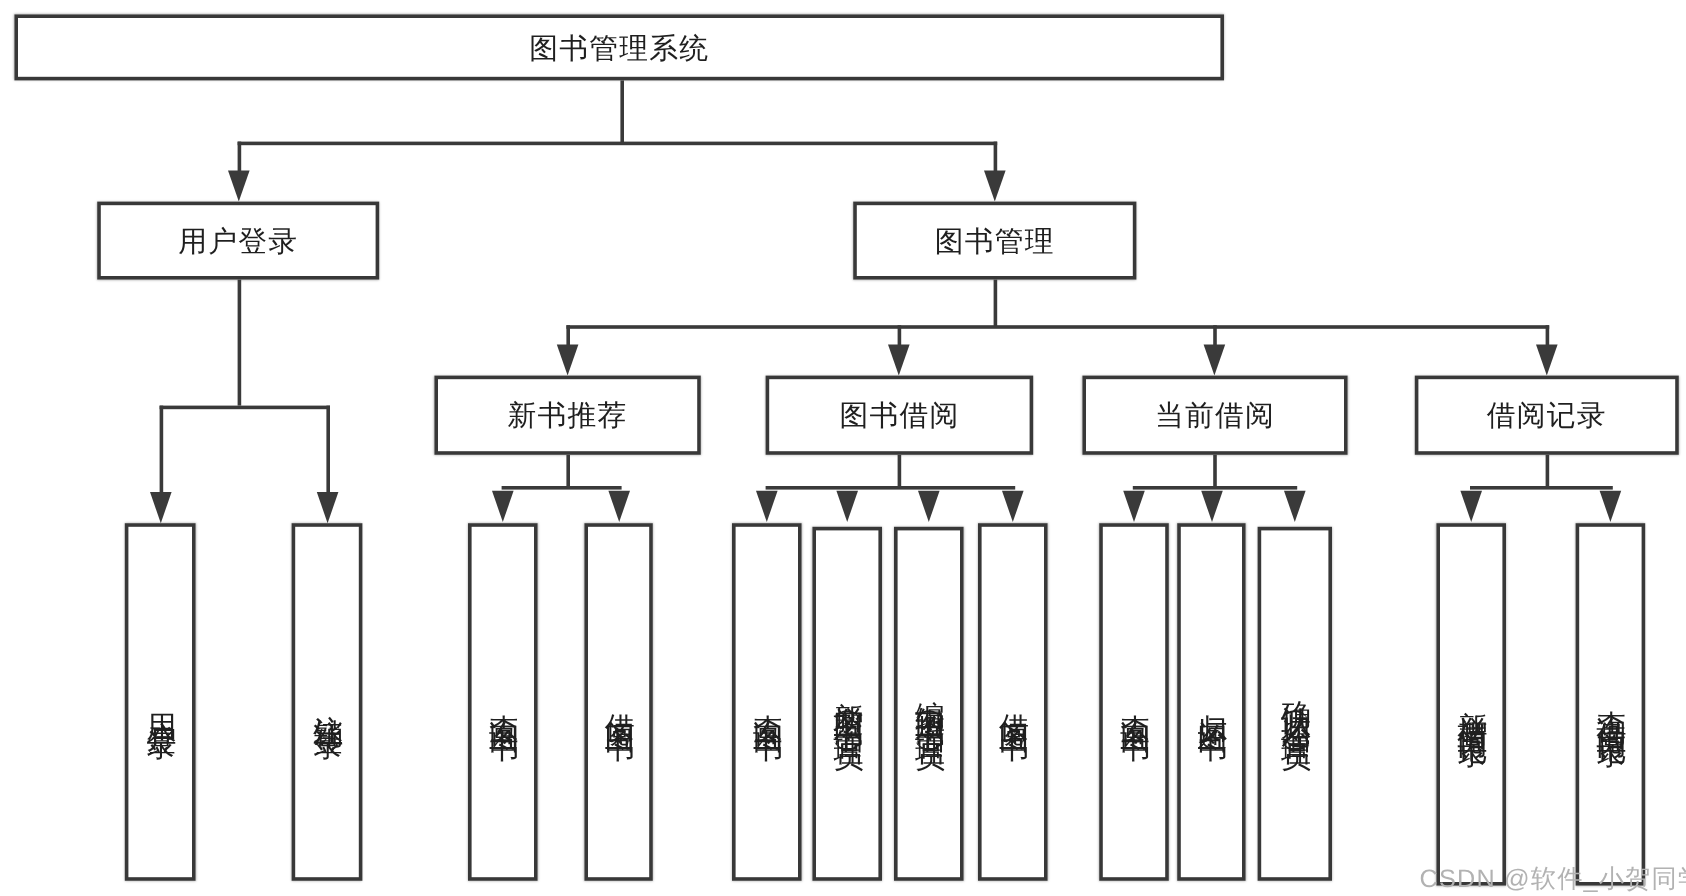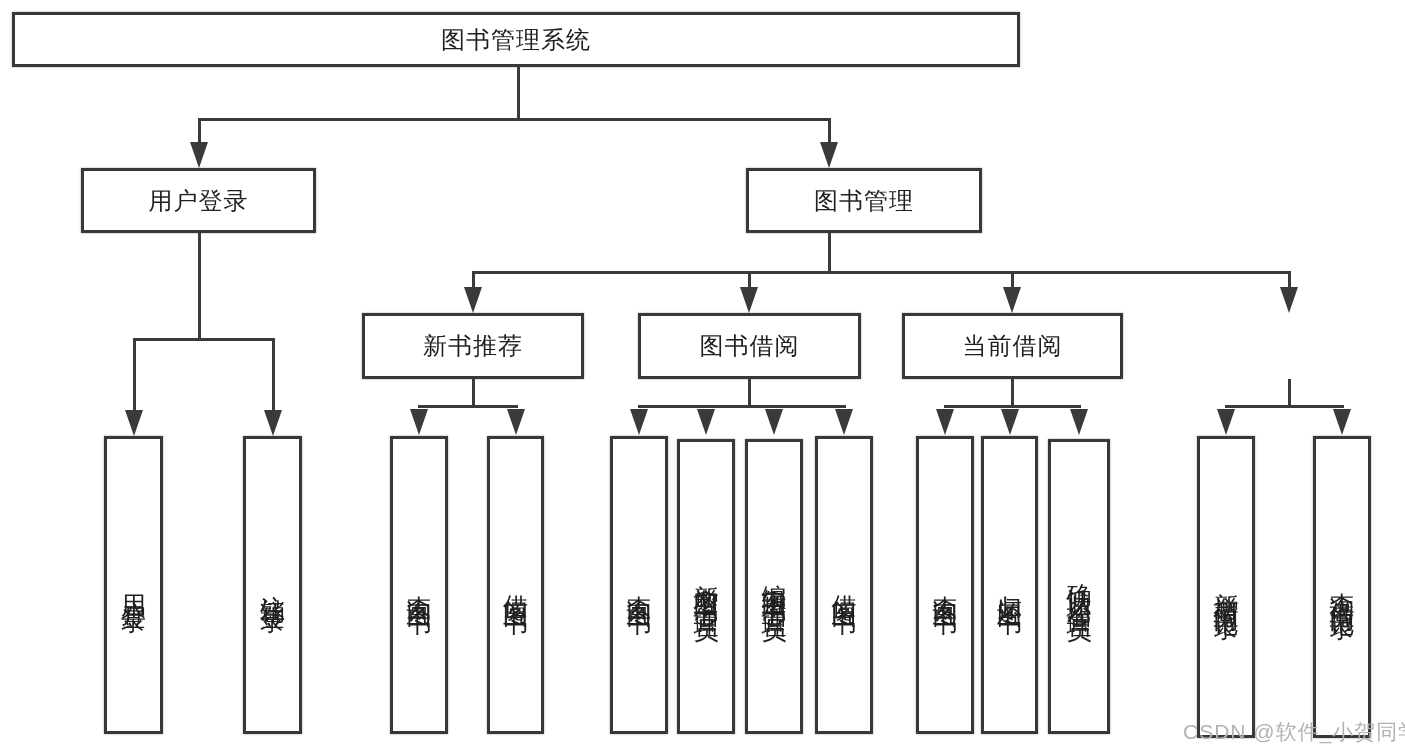--- a/index.html
+++ b/index.html
@@ -73,21 +73,21 @@
   <div class="line" style="left:517px;top:67px;width:3px;height:53px;"></div>
   <div class="line" style="left:198px;top:118px;width:633px;height:3px;"></div>
   <div class="line" style="left:198px;top:118px;width:3px;height:30px;"></div>
   <div class="arrow" style="left:190px;top:142px;"></div>
   <div class="line" style="left:828px;top:118px;width:3px;height:30px;"></div>
   <div class="arrow" style="left:820px;top:142px;"></div>
 
   <div class="hbox" style="left:81px;top:168px;width:235px;height:65px;">
     <span>用户登录</span>
   </div>
-  <div class="hbox" style="left:711px;top:168px;width:236px;height:65px;margin-left:35px;">
+  <div class="hbox" style="left:711px;top:168px;width:236px;height:65px;">
     <span>图书管理</span>
   </div>
 
   <div class="line" style="left:198px;top:233px;width:3px;height:105px;"></div>
   <div class="line" style="left:133px;top:338px;width:142px;height:3px;"></div>
   <div class="line" style="left:133px;top:338px;width:3px;height:74px;"></div>
   <div class="arrow" style="left:125px;top:410px;"></div>
   <div class="line" style="left:272px;top:338px;width:3px;height:74px;"></div>
   <div class="arrow" style="left:264px;top:410px;"></div>
 
@@ -103,20 +103,23 @@
   <div class="arrow" style="left:1280px;top:287px;"></div>
 
   <div class="hbox" style="left:362px;top:313px;width:222px;height:66px;">
     <span>新书推荐</span>
   </div>
   <div class="hbox" style="left:902px;top:313px;width:221px;height:66px;">
     <span>当前借阅</span>
   </div>
   <div class="hbox" style="left:638px;top:313px;width:223px;height:66px;">
     <span>图书借阅</span>
+  </div>
+  <div class="hbox" style="left:1179px;top:313px;width:220px;height:66px;">
+    <span>借阅记录</span>
   </div>
 
   <div class="line" style="left:472px;top:379px;width:3px;height:28px;"></div>
   <div class="line" style="left:418px;top:405px;width:100px;height:3px;"></div>
   <div class="arrow" style="left:410px;top:409px;"></div>
   <div class="arrow" style="left:507px;top:409px;"></div>
 
   <div class="line" style="left:748px;top:379px;width:3px;height:28px;"></div>
   <div class="line" style="left:638px;top:405px;width:208px;height:3px;"></div>
   <div class="arrow" style="left:630px;top:409px;"></div>

